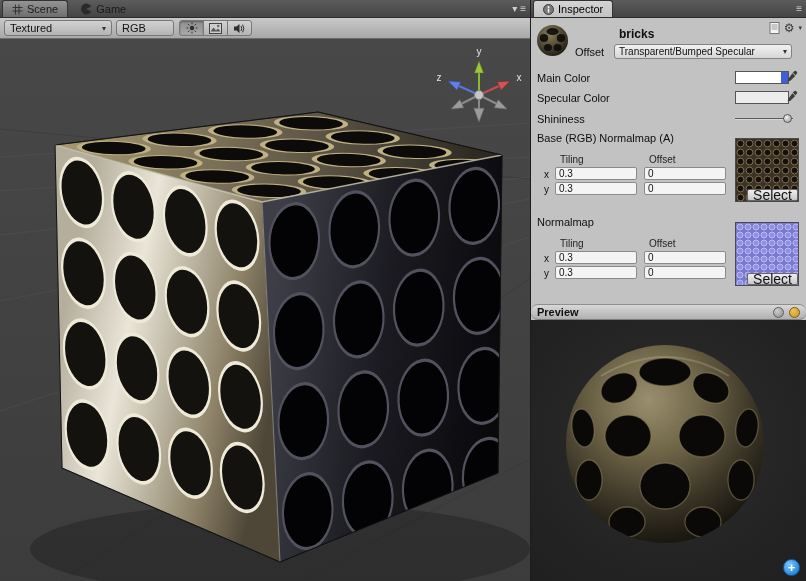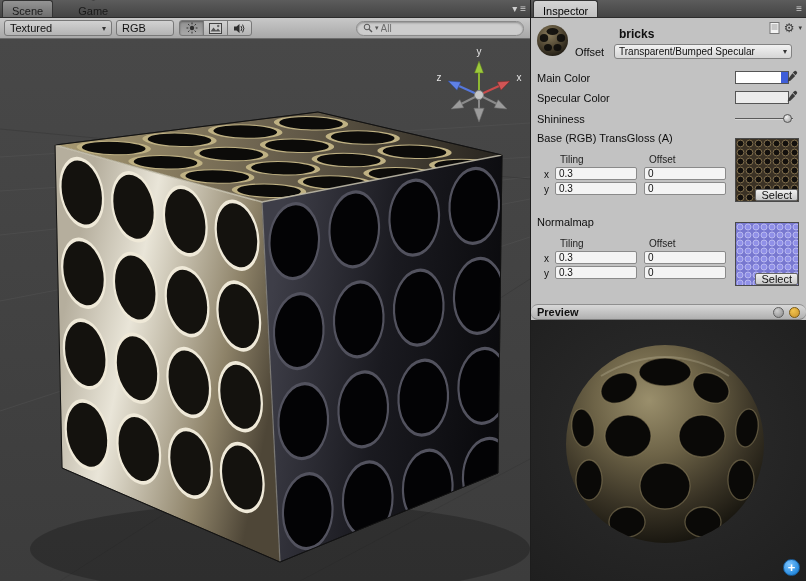--- a/index.html
+++ b/index.html
@@ -5,21 +5,21 @@
   * { margin:0; padding:0; box-sizing:border-box; }
   html,body { width:806px; height:581px; overflow:hidden; background:#333;
               font-family:"Liberation Sans", sans-serif; }
   #window { position:relative; width:806px; height:581px; display:flex; background:#3a3a3a; }
 
   
   .tabstrip { height:18px; background:linear-gradient(#5c5c5c,#444); display:flex;
               align-items:flex-end; padding-left:2px; position:relative;
               border-bottom:1px solid #2c2c2c; flex:none; }
   .tab { height:17px; padding:0 9px; display:flex; align-items:center; gap:4px;
-         font-size:11px; color:#1a1a1a; border-radius:3px 3px 0 0; margin-right:16px;flex-direction:column; }
+         font-size:11px; color:#1a1a1a; border-radius:3px 3px 0 0; margin-right:3px; }
   .tab.active { background:linear-gradient(#949494,#6e6e6e); border:1px solid #333; border-bottom:none; }
   .tab.inactive { color:#191919; }
   .itabstrip .tab.active { background:linear-gradient(#d4d4d4,#c2c2c2); color:#000; }
   .strip-menu { position:absolute; right:4px; top:2px; display:flex; gap:3px;
                 color:#cfcfcf; font-size:10px; line-height:14px; cursor:default; }
 
   
   #scene-pane { width:531px; height:581px; display:flex; flex-direction:column;
                 border-right:1px solid #1d1d1d; }
   .toolbar { height:21px; flex:none; background:linear-gradient(#c8c8c8,#a8a8a8);
@@ -83,21 +83,21 @@
   .axis-lab { position:absolute; left:13px; font-size:10px; color:#111; }
   .r1 { top:39px; } .r2 { top:54px; }
   .tfield { position:absolute; width:82px; height:13px; font-size:10px; padding:0 3px;
             background:#f4f4f4; border:1px solid #8a8a8a; border-radius:2px; color:#111;
             font-family:"Liberation Sans",sans-serif; }
   .f-t { left:24px; } .f-o { left:113px; }
   .fr1 { top:37px; } .fr2 { top:52px; }
   .thumb { position:absolute; right:7px; top:8px; width:64px; height:64px;
            border:1px solid #4a4a4a; background:#333; }
   .select-btn { position:absolute; right:0; bottom:0; height:12px; line-height:10px;
-                font-size:11px; padding:0 5px; background:linear-gradient(#efefef,#c8c8c8);
+                font-size:14px; padding:0 5px; background:linear-gradient(#efefef,#c8c8c8);
                 border:1px solid #666; border-radius:2px; color:#111;
                 font-family:"Liberation Sans",sans-serif; }
 
   .preview-header { height:16px; flex:none; background:linear-gradient(#d8d8d8,#b0b0b0);
                     border-top:1px solid #8f8f8f; border-bottom:1px solid #7d7d7d;
                     display:flex; align-items:center; padding:0 6px; font-size:11px;
                     font-weight:bold; color:#111;border-radius:7px; }
   .ph-icons { margin-left:auto; display:flex; gap:5px; align-items:center; }
   .ph-sphere { width:11px; height:11px; border-radius:50%; border:1px solid #5e5e5e;
                background:radial-gradient(circle at 35% 30%, #cfcfcf, #8a8a8a); }
@@ -167,28 +167,20 @@
             <circle cx="9.2" cy="3" r="1.2" fill="#666"></circle>
           </svg>
         </button>
         <button class="tgl">
           <svg width="13" height="11">
             <polygon points="1,3.5 3.5,3.5 6.5,1 6.5,10 3.5,7.5 1,7.5" fill="#2e2e2e"></polygon>
             <path d="M8 3 Q9.6 5.5 8 8" fill="none" stroke="#2e2e2e"></path>
             <path d="M9.6 1.6 Q12.2 5.5 9.6 9.4" fill="none" stroke="#2e2e2e"></path>
           </svg>
         </button>
-      </div>
-      <div class="search">
-        <svg width="10" height="10">
-          <circle cx="4" cy="4" r="2.8" fill="none" stroke="#555"></circle>
-          <line x1="6.2" y1="6.2" x2="9" y2="9" stroke="#555" stroke-width="1.4"></line>
-        </svg>
-        <span class="sarr">▾</span>
-        <input placeholder="All" style="">
       </div>
     </div>
 
     <div class="viewport">
       <svg width="530" height="542" viewBox="0 0 530 542">
         <defs>
           <linearGradient id="bgGrad" x1="0" y1="0" x2="0" y2="1">
             <stop offset="0" stop-color="#484848"></stop>
               <stop offset="1" stop-color="#3c3c3c"></stop>
           </linearGradient>
@@ -385,21 +377,21 @@
         </svg>
       </div>
 
       <div class="prow" id="row-shininess">
         <span>Shininess</span>
         <span class="slider-track"></span>
         <span class="slider-thumb"></span>
       </div>
 
       <div class="texsec" id="sec-base">
-        <div class="sec-label">Base (RGB) TransGloss (A)</div>
+        <div class="sec-label">Base (RGB) Normalmap (A)</div>
         <span class="th th-tiling">Tiling</span>
         <span class="th th-offset">Offset</span>
         <span class="axis-lab r1">x</span>
         <span class="axis-lab r2">y</span>
         <input class="tfield f-t fr1" value="0.3" style="">
         <input class="tfield f-o fr1" value="0" style="">
         <input class="tfield f-t fr2" value="0.3" style="">
         <input class="tfield f-o fr2" value="0" style="">
         <div class="thumb">
           <svg width="62" height="62">

